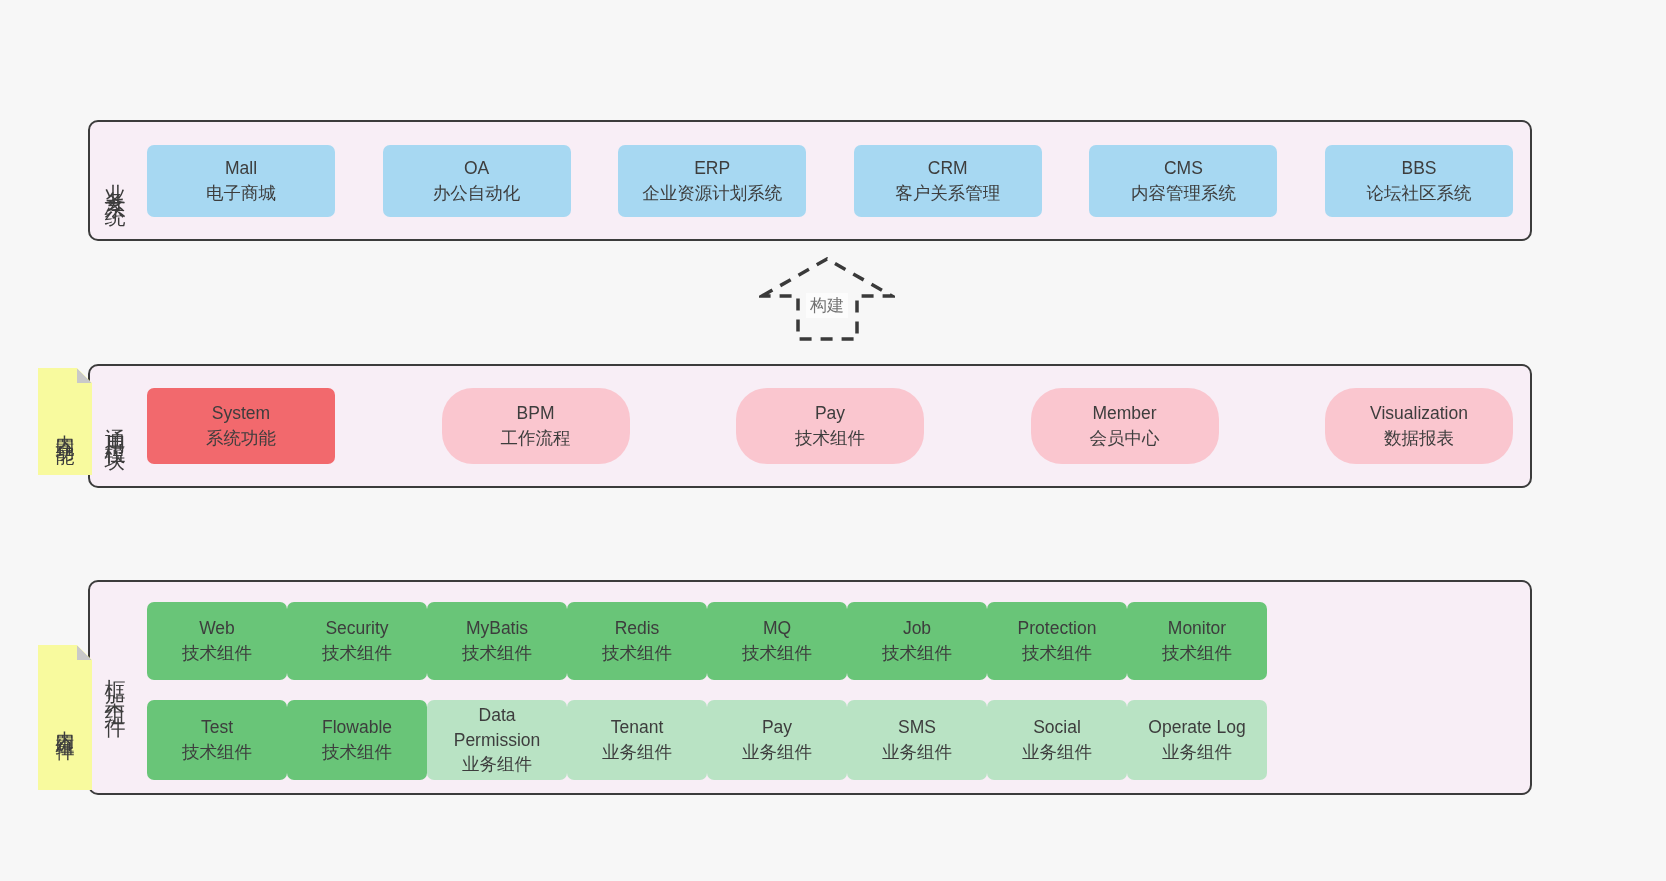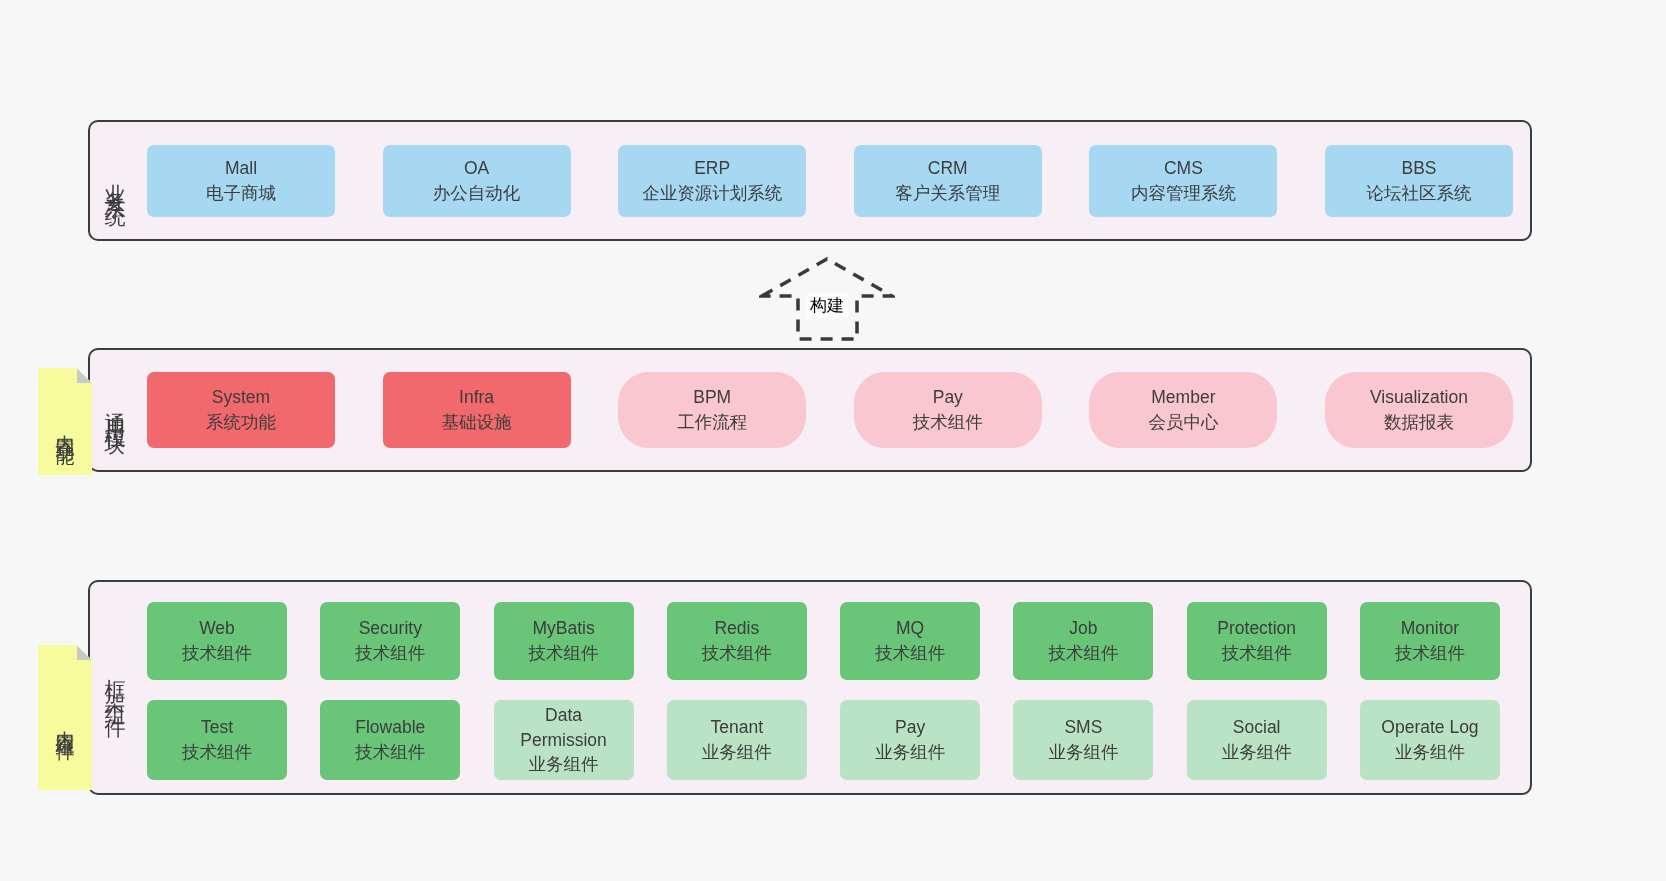--- a/index.html
+++ b/index.html
@@ -13,38 +13,38 @@
   .canvas { position:relative; width:1666px; height:881px; background:#f7f7f7; }
 
   
   .layer {
     position:absolute; left:88px; width:1444px;
     background:#f8eef6;
     border:2px solid #3c3c3c;
     border-radius:10px;
   }
   .layer-1 { top:120px; height:121px; }
-  .layer-2 { top:348px; height:124px; }
+  .layer-2 { top:364px; height:124px; }
   .layer-3 { top:580px; height:215px; }
 
   .layer-label {
     position:absolute; left:11px; top:50%; transform:translateY(-50%);
     writing-mode:vertical-lr; text-orientation:upright;
     font-size:21px; letter-spacing:7px; color:#3c3c3c; white-space:nowrap;
   }
   .layer-3 .layer-label { letter-spacing:13px; }
 
   
   .boxes {
     position:absolute; left:57px; right:17px; top:50%; transform:translateY(-50%);
     display:flex; justify-content:space-between;
   }
   .grid-row {
     position:absolute; left:57px; right:30px;
-    display:flex; justify-content:space-between;
+    display:flex; justify-content:flex-start;
   }
   .grid-row.row-1 { top:20px; }
   .grid-row.row-2 { top:118px; }
 
   .box {
     border-radius:7px;
     display:flex; flex-direction:column; align-items:center; justify-content:center;
     text-align:center; font-size:17.5px; line-height:1.42; color:#3d3d3d;
     padding:0 12px;
   }
@@ -78,21 +78,21 @@
   }
 
   
   .arrow { position:absolute; width:136px; height:86px; }
   .arrow-1 { left:759px; top:256px; }
   .arrow-2 { left:772px; top:488px; }
   .arrow svg { position:absolute; inset:0; }
   .arrow-label {
     position:absolute; left:50%; top:37px; transform:translateX(-50%);
     background:#fcfcfc; padding:1px 4px;
-    font-size:17px; color:#000000; white-space:nowrap;
+    font-size:17px; color:#737373; white-space:nowrap;
   }
 </style>
 </head>
 <body>
 
 <div class="canvas">
 
   <div class="layer layer-1">
     <div class="layer-label">业务系统</div>
     <div class="boxes">
@@ -130,24 +130,20 @@
     <span class="arrow-label">构建</span>
   </div>
 
   <div class="layer layer-2">
     <div class="layer-label">通用模块</div>
     <div class="boxes">
       <div class="box box-wide c-red">
         <div>System</div>
         <div>系统功能</div>
       </div>
-      <div class="box box-wide c-red">
-        <div>Infra</div>
-        <div>基础设施</div>
-      </div>
       <div class="box box-wide c-pink">
         <div>BPM</div>
         <div>工作流程</div>
       </div>
       <div class="box box-wide c-pink">
         <div>Pay</div>
         <div>技术组件</div>
       </div>
       <div class="box box-wide c-pink">
         <div>Member</div>

